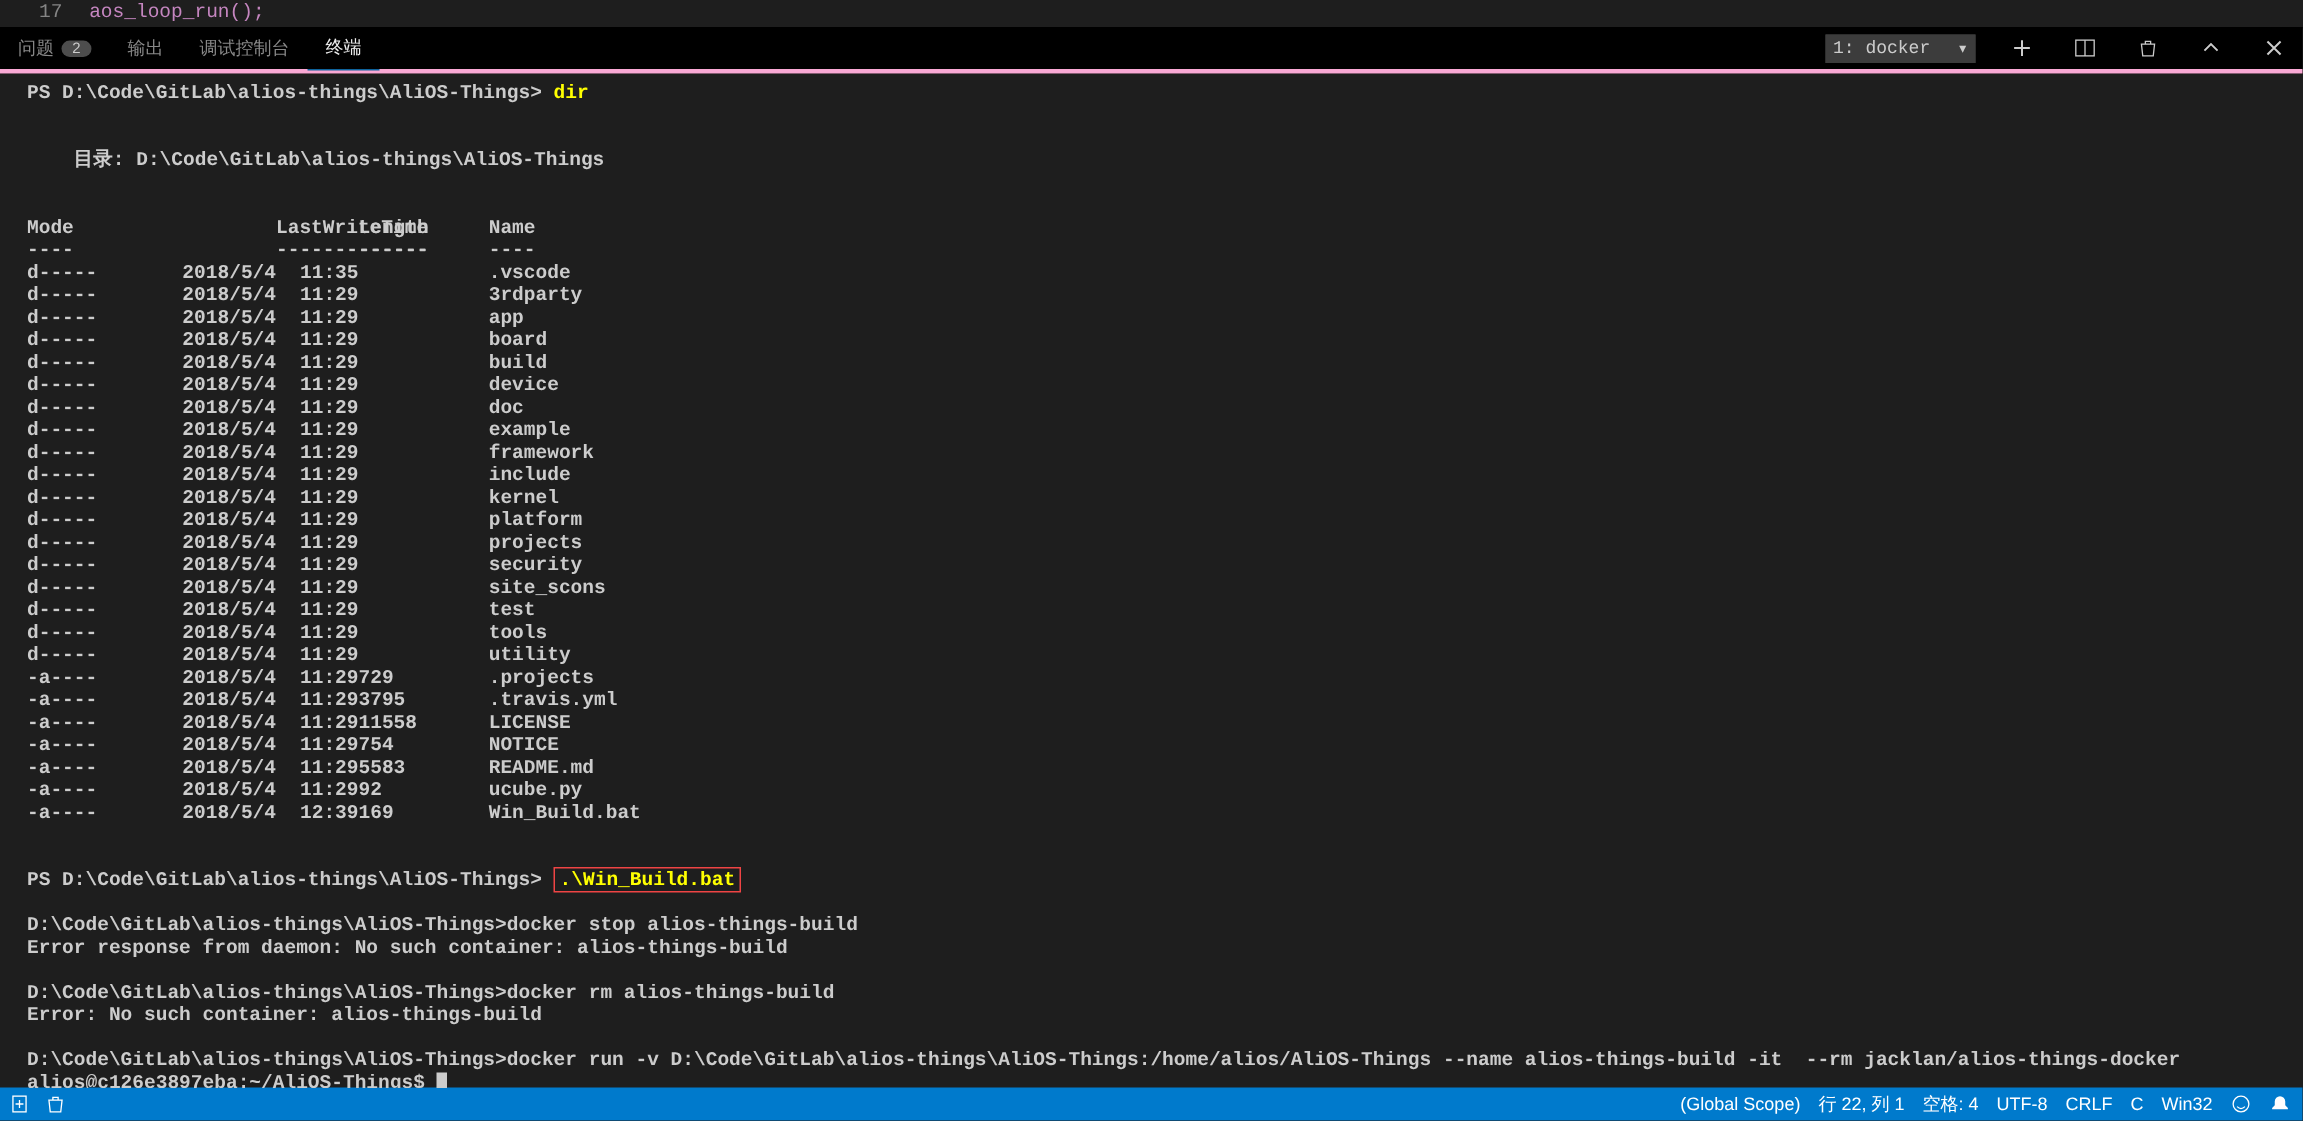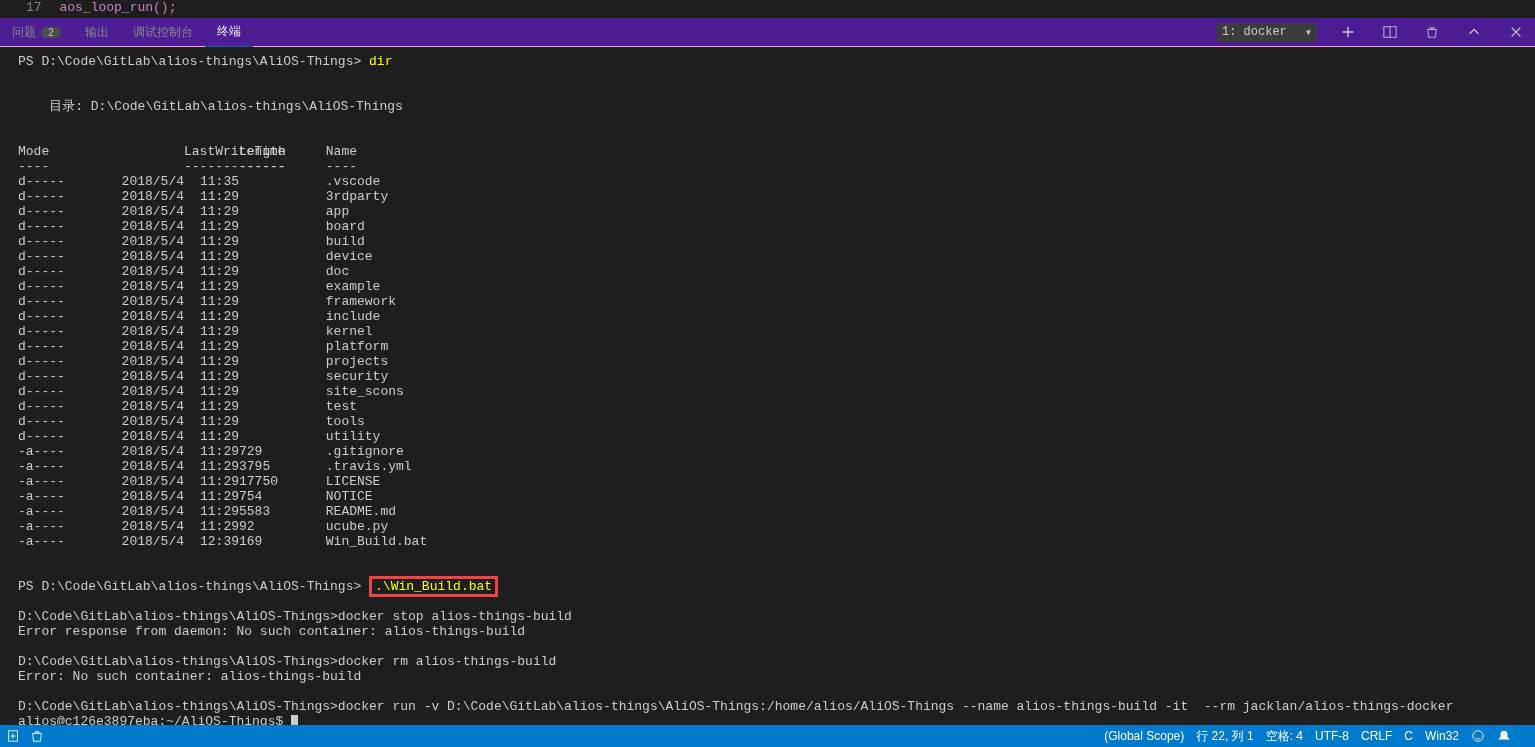--- a/index.html
+++ b/index.html
@@ -1,39 +1,39 @@
 <!DOCTYPE html>
 <html><head>
 <meta charset="utf-8">
 <style>
   html,body{margin:0;padding:0;height:100%;background:#1e1e1e;color:#cccccc;font-family:Consolas,"Courier New",monospace;font-size:13px;overflow:hidden;}
   .top-code{position:absolute;top:0;left:16px;right:0;height:18px;background:#1e1e1e;border-bottom:1px solid #000;}
   .top-code .line-num{color:#858585;padding:0 10px;}
   .top-code .code{color:#c586c0;}
-  .tabs{position:absolute;top:18px;left:0;right:0;height:28px;background:#4c1d95;display:flex;align-items:center;border-bottom:1px solid #f9a8d4;}
+  .tabs{position:absolute;top:18px;left:0;right:0;height:28px;background:#000000;display:flex;align-items:center;border-bottom:3px solid #f9a8d4;}
   .tab{padding:0 12px;height:28px;display:flex;align-items:center;color:#888;cursor:pointer;font-family:"Microsoft YaHei",sans-serif;font-size:12px;gap:5px;}
   .tab.active{color:#eee;border-bottom:1px solid #0e639c;}
   .tab .badge{background:#4d4d4d;color:#ccc;border-radius:8px;padding:0 5px;font-size:10px;min-width:10px;text-align:center;}
   .right-controls{margin-left:auto;display:flex;align-items:center;gap:20px;padding-right:8px;}
   .dropdown{background:#3c3c3c;color:#ccc;border:1px solid #3c3c3c;padding:1px 4px;font-size:12px;display:flex;align-items:center;gap:4px;min-width:90px;justify-content:space-between;}
   .icon-btn{width:22px;height:22px;display:flex;align-items:center;justify-content:center;color:#ccc;cursor:pointer;}
-  .terminal{position:absolute;top:46px;left:0;right:0;bottom:22px;overflow:auto;padding:8px 18px;line-height:15px;white-space:pre;}
+  .terminal{position:absolute;top:46px;left:0;right:0;bottom:22px;overflow:auto;padding:8px 18px;line-height:15px;white-space:pre;font-weight:bold;}
   .prompt-path{color:#ccc;}
   .prompt-cmd{color:#ffff00;}
-  .hl{color:#ffff00;border:3px solid #ef4444;padding:0 3px;}
+  .hl{color:#ffff00;border:1px solid #ef4444;padding:0 3px;}
   .cursor{display:inline-block;width:7px;height:13px;background:#ccc;vertical-align:middle;}
   .dir-cols span{display:inline-block;}
   .c-mode{width:86px;}
   .c-date{width:80px;text-align:right;}
   .c-time{width:55px;text-align:right;}
   .c-len{width:75px;text-align:left;}
   .c-name{padding-left:4px;}
   .statusbar{position:absolute;bottom:0;left:0;right:0;height:22px;background:#007acc;color:#fff;display:flex;align-items:center;font-size:12px;font-family:"Segoe UI",sans-serif;}
   .statusbar .left{display:flex;align-items:center;gap:10px;padding-left:6px;}
-  .statusbar .right{margin-left:auto;display:flex;align-items:center;gap:12px;padding-right:24px;}
+  .statusbar .right{margin-left:auto;display:flex;align-items:center;gap:12px;padding-right:8px;}
   .sb-item{display:flex;align-items:center;gap:4px;cursor:pointer;}
   svg{display:block;}
 </style>
 </head>
 <body>
 
 <div class="top-code">
   <span class="line-num">17</span>
   <span class="code">aos_loop_run();</span>
 </div>
@@ -106,23 +106,23 @@
 <span class="dir-cols"><span class="c-mode">d-----</span><span class="c-date">2018/5/4</span><span class="c-time">11:29</span><span class="c-len"></span><span class="c-name"> framework</span></span>
 <span class="dir-cols"><span class="c-mode">d-----</span><span class="c-date">2018/5/4</span><span class="c-time">11:29</span><span class="c-len"></span><span class="c-name"> include</span></span>
 <span class="dir-cols"><span class="c-mode">d-----</span><span class="c-date">2018/5/4</span><span class="c-time">11:29</span><span class="c-len"></span><span class="c-name"> kernel</span></span>
 <span class="dir-cols"><span class="c-mode">d-----</span><span class="c-date">2018/5/4</span><span class="c-time">11:29</span><span class="c-len"></span><span class="c-name"> platform</span></span>
 <span class="dir-cols"><span class="c-mode">d-----</span><span class="c-date">2018/5/4</span><span class="c-time">11:29</span><span class="c-len"></span><span class="c-name"> projects</span></span>
 <span class="dir-cols"><span class="c-mode">d-----</span><span class="c-date">2018/5/4</span><span class="c-time">11:29</span><span class="c-len"></span><span class="c-name"> security</span></span>
 <span class="dir-cols"><span class="c-mode">d-----</span><span class="c-date">2018/5/4</span><span class="c-time">11:29</span><span class="c-len"></span><span class="c-name"> site_scons</span></span>
 <span class="dir-cols"><span class="c-mode">d-----</span><span class="c-date">2018/5/4</span><span class="c-time">11:29</span><span class="c-len"></span><span class="c-name"> test</span></span>
 <span class="dir-cols"><span class="c-mode">d-----</span><span class="c-date">2018/5/4</span><span class="c-time">11:29</span><span class="c-len"></span><span class="c-name"> tools</span></span>
 <span class="dir-cols"><span class="c-mode">d-----</span><span class="c-date">2018/5/4</span><span class="c-time">11:29</span><span class="c-len"></span><span class="c-name"> utility</span></span>
-<span class="dir-cols"><span class="c-mode">-a----</span><span class="c-date">2018/5/4</span><span class="c-time">11:29</span><span class="c-len">729</span><span class="c-name"> .gitignore</span></span>
+<span class="dir-cols"><span class="c-mode">-a----</span><span class="c-date">2018/5/4</span><span class="c-time">11:29</span><span class="c-len">729</span><span class="c-name"> .projects</span></span>
 <span class="dir-cols"><span class="c-mode">-a----</span><span class="c-date">2018/5/4</span><span class="c-time">11:29</span><span class="c-len">3795</span><span class="c-name"> .travis.yml</span></span>
-<span class="dir-cols"><span class="c-mode">-a----</span><span class="c-date">2018/5/4</span><span class="c-time">11:29</span><span class="c-len">17750</span><span class="c-name"> LICENSE</span></span>
+<span class="dir-cols"><span class="c-mode">-a----</span><span class="c-date">2018/5/4</span><span class="c-time">11:29</span><span class="c-len">11558</span><span class="c-name"> LICENSE</span></span>
 <span class="dir-cols"><span class="c-mode">-a----</span><span class="c-date">2018/5/4</span><span class="c-time">11:29</span><span class="c-len">754</span><span class="c-name"> NOTICE</span></span>
 <span class="dir-cols"><span class="c-mode">-a----</span><span class="c-date">2018/5/4</span><span class="c-time">11:29</span><span class="c-len">5583</span><span class="c-name"> README.md</span></span>
 <span class="dir-cols"><span class="c-mode">-a----</span><span class="c-date">2018/5/4</span><span class="c-time">11:29</span><span class="c-len">92</span><span class="c-name"> ucube.py</span></span>
 <span class="dir-cols"><span class="c-mode">-a----</span><span class="c-date">2018/5/4</span><span class="c-time">12:39</span><span class="c-len">169</span><span class="c-name"> Win_Build.bat</span></span>
 
 
 <span class="prompt-path">PS D:\Code\GitLab\alios-things\AliOS-Things&gt; </span><span class="hl">.\Win_Build.bat</span>
 
 D:\Code\GitLab\alios-things\AliOS-Things&gt;docker stop alios-things-build
 Error response from daemon: No such container: alios-things-build

